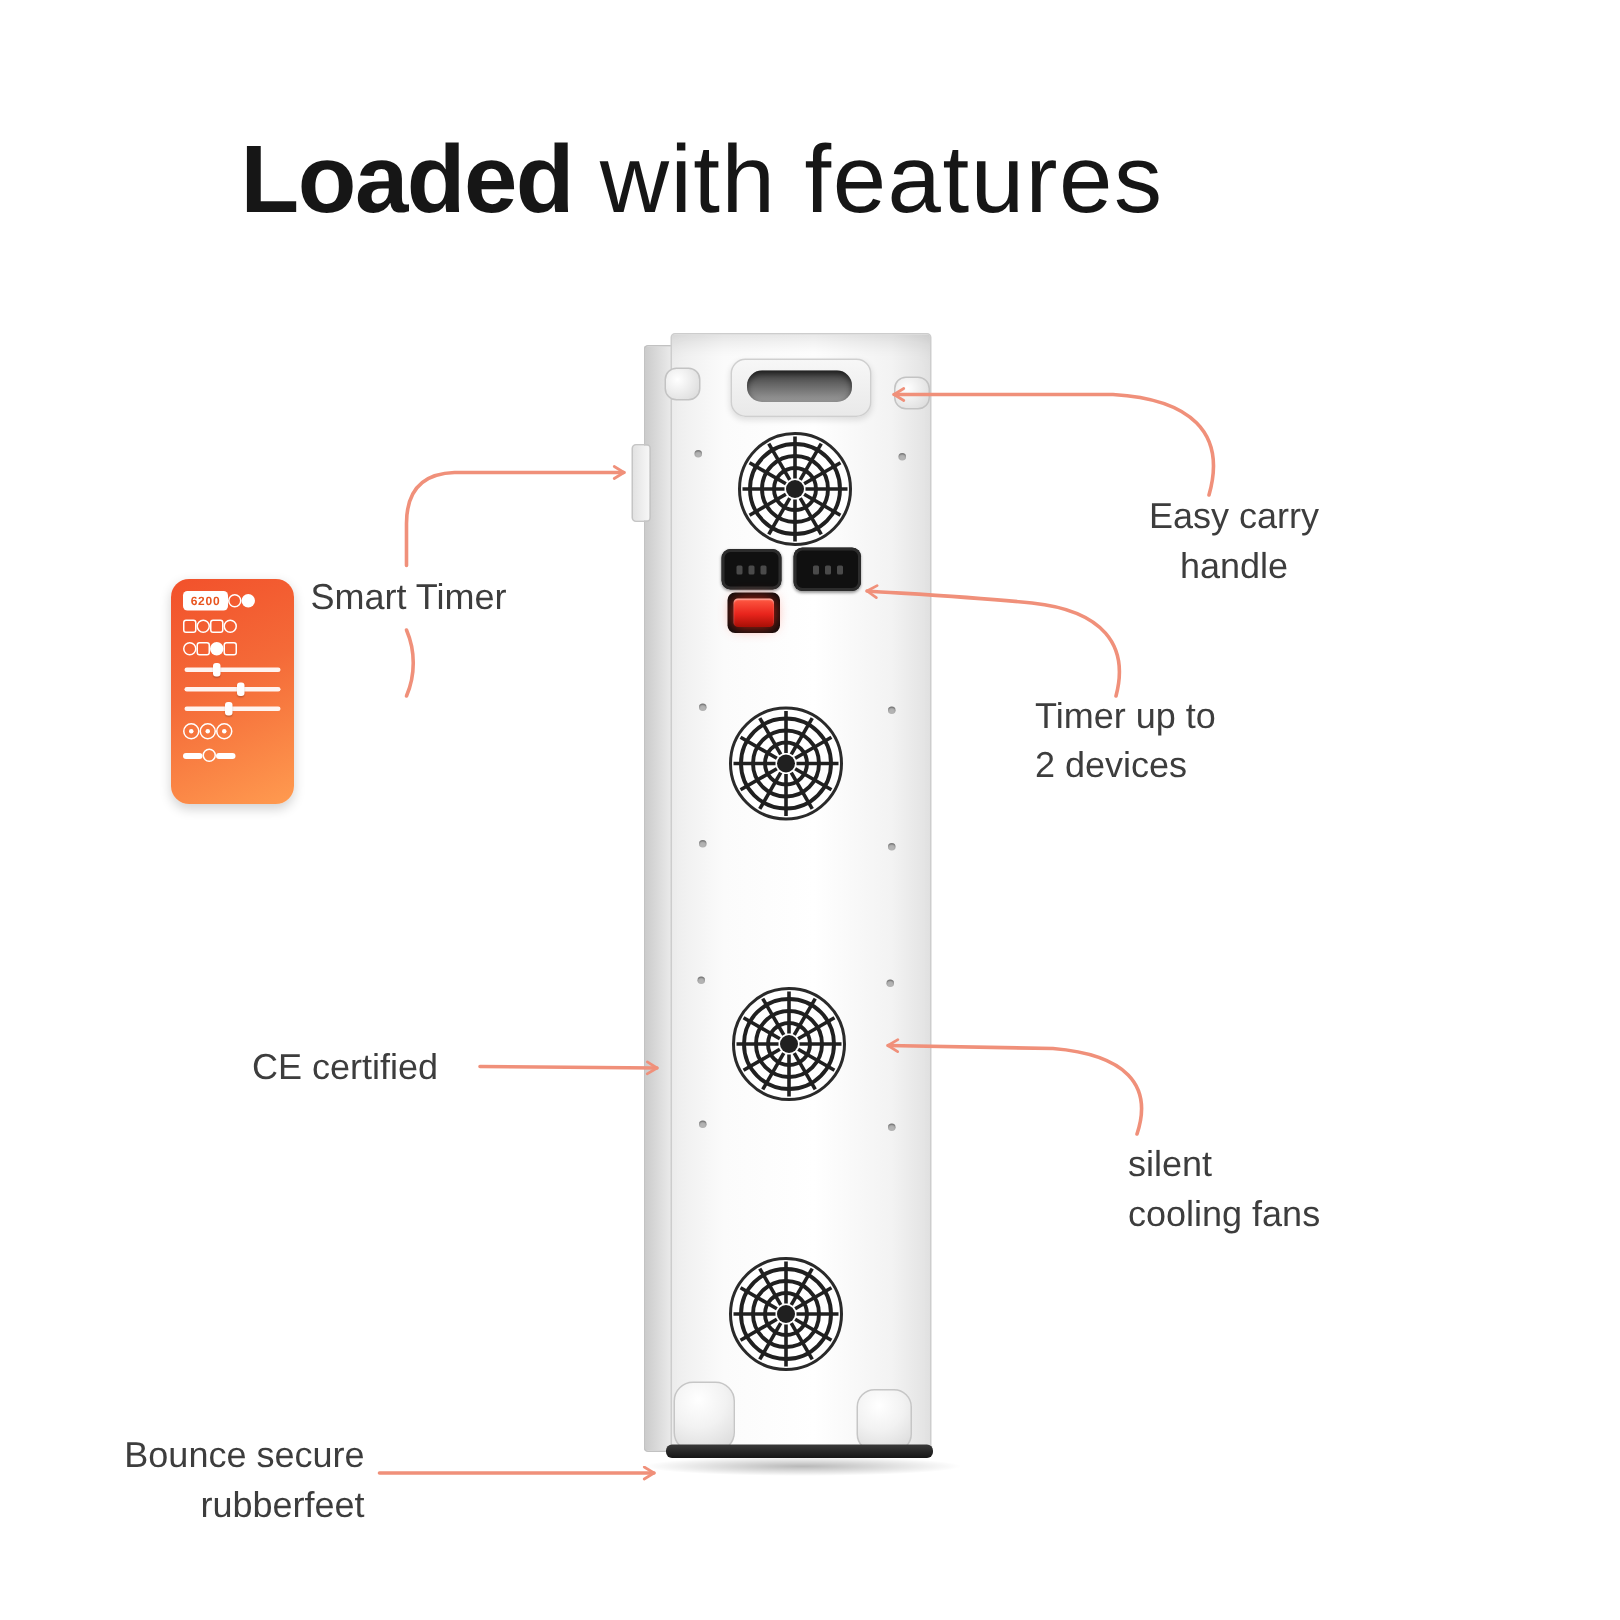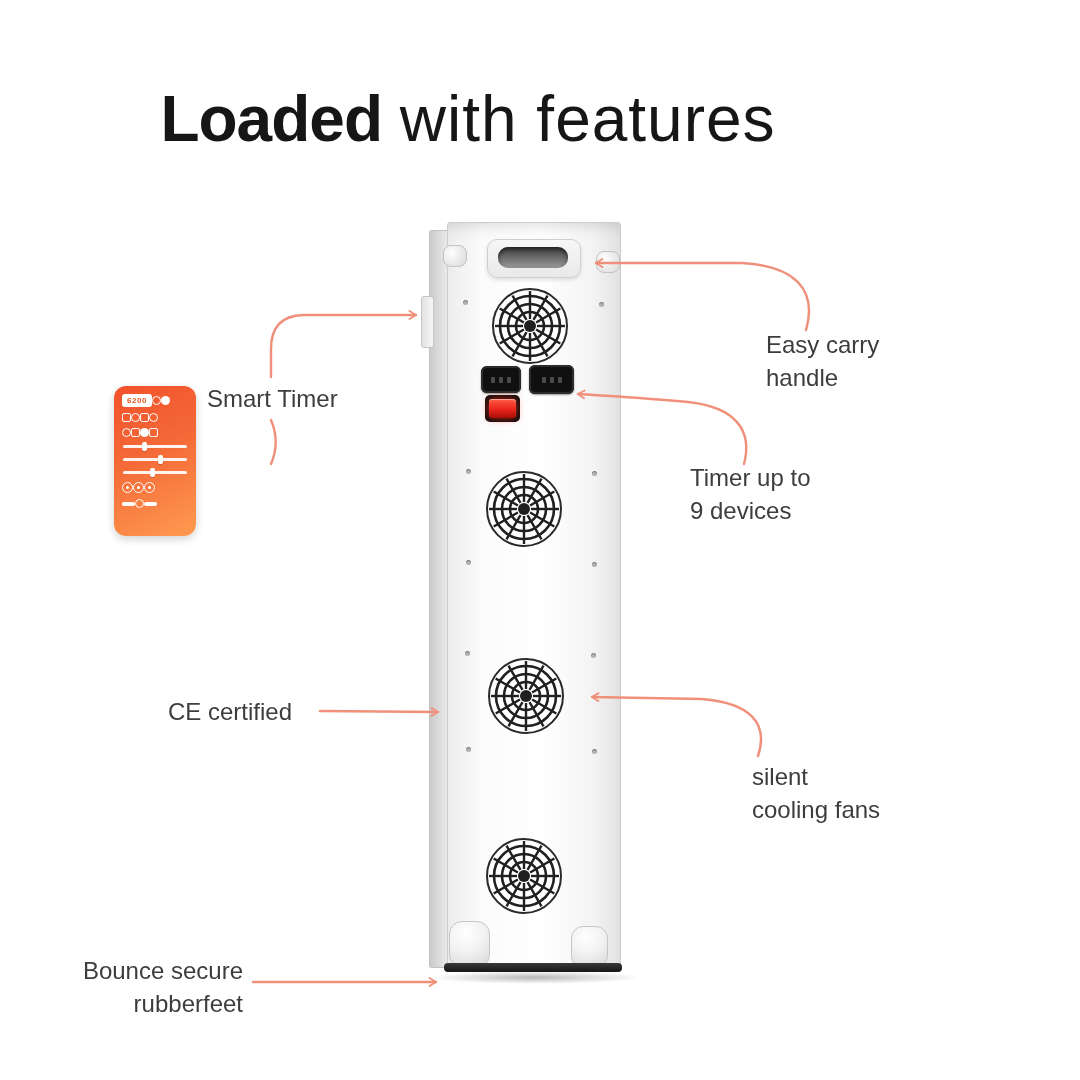--- a/index.html
+++ b/index.html
@@ -230,28 +230,28 @@
     <path class="arrow" marker-end="url(#ah)" d="M320,711 L438,712"></path>
     <path class="arrow" marker-end="url(#ah)" d="M758,756 C769,723 750,703 702,699 L592,697"></path>
     <path class="arrow" marker-end="url(#ah)" d="M253,982 L436,982"></path>
   </svg>
 
   <div class="label" style="left:207px;top:382px;">
     <div>Smart Timer</div>
   </div>
 
 
-  <div class="label" style="left:766px;top:328px;">
+  <div class="label" style="left:766px;top:328px;text-align:center;">
     <div>Easy carry</div>
     <div>handle</div>
   </div>
 
   <div class="label" style="left:690px;top:461px;">
     <div>Timer up to</div>
-    <div>9 devices</div>
+    <div>2 devices</div>
   </div>
 
   <div class="label" style="left:168px;top:695px;">
     <div>CE certified</div>
   </div>
 
   <div class="label" style="left:704px;top:760px;margin-left:48px;">
     <div>silent</div>
     <div>cooling fans</div>
   </div>

